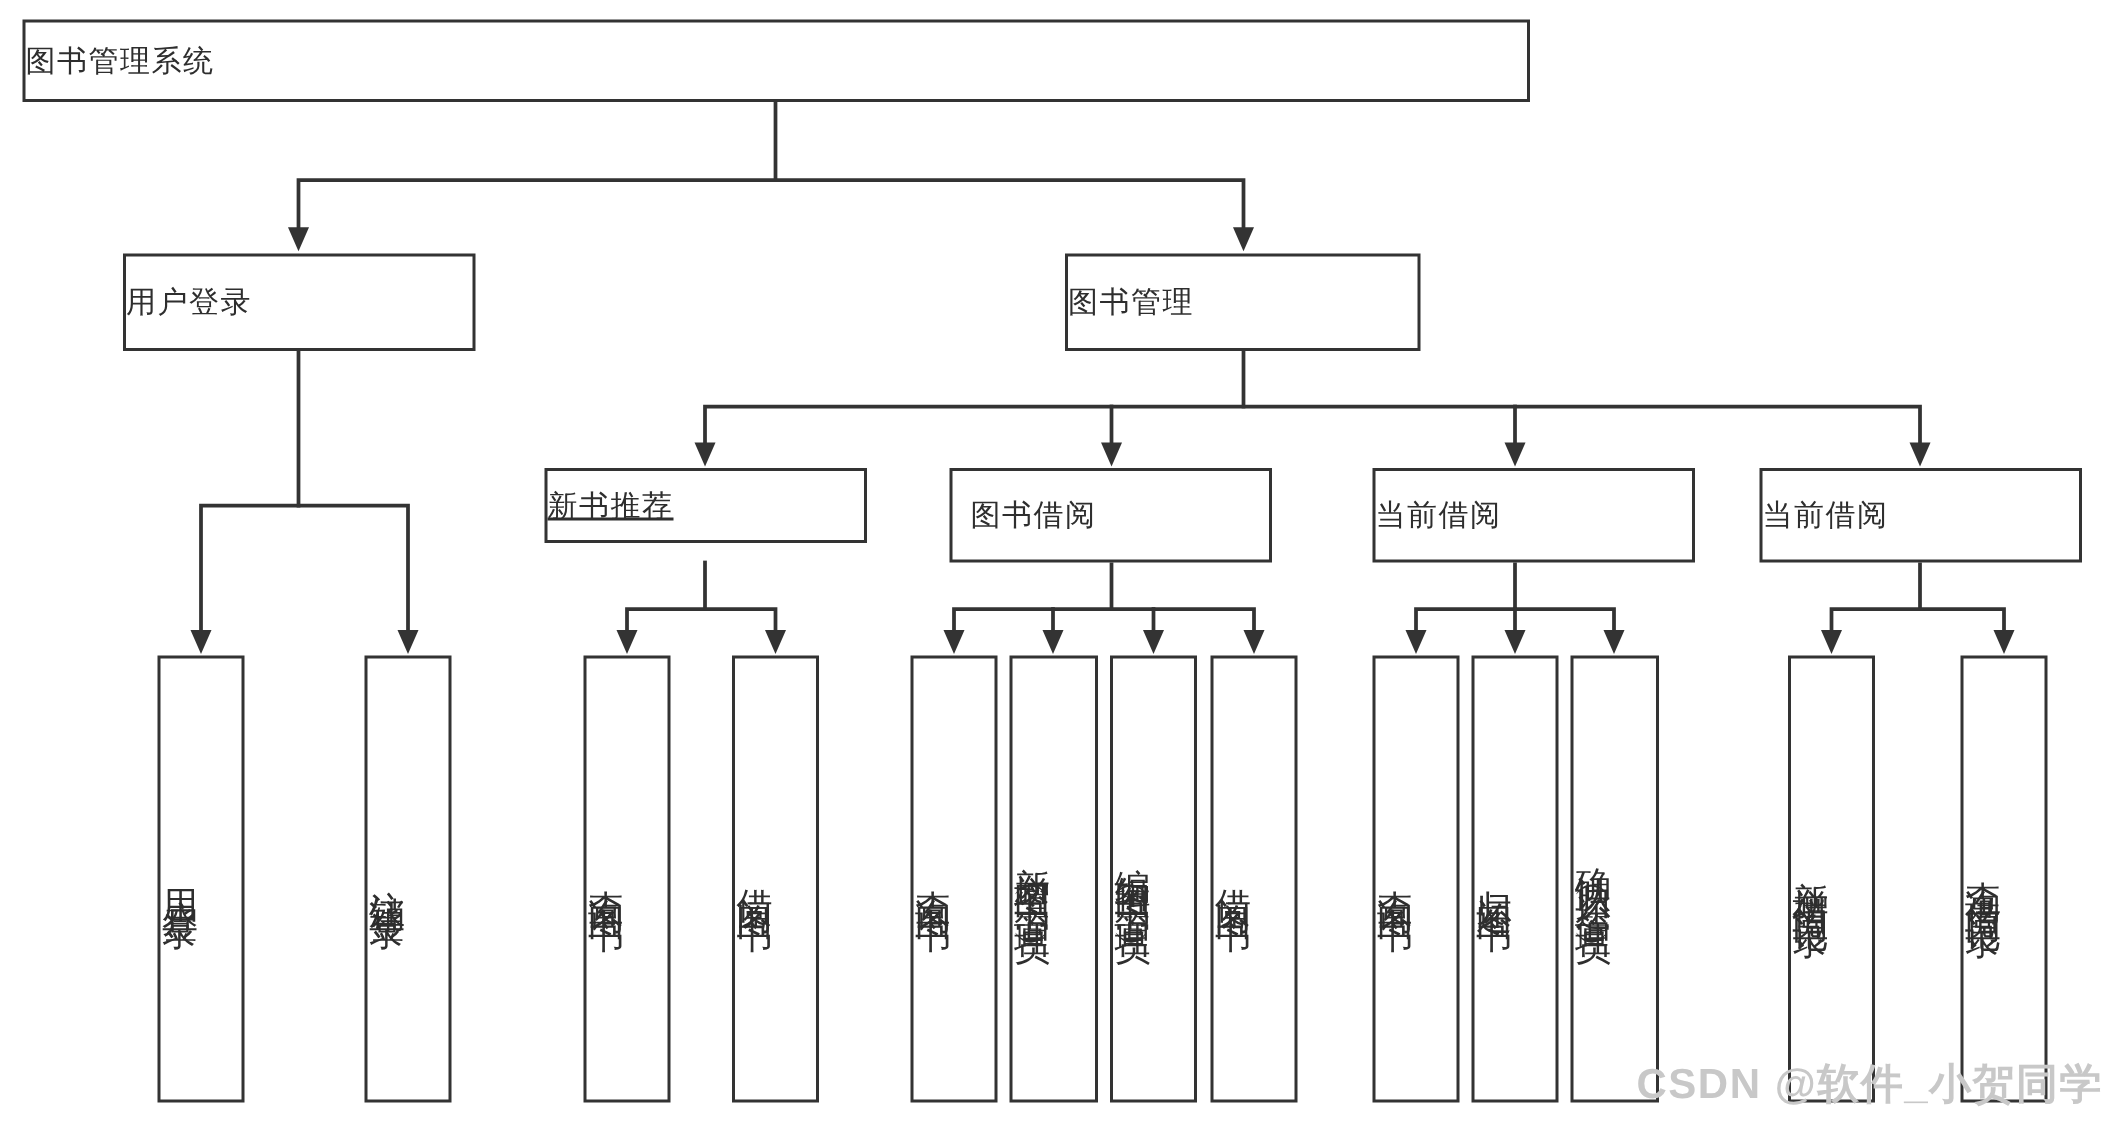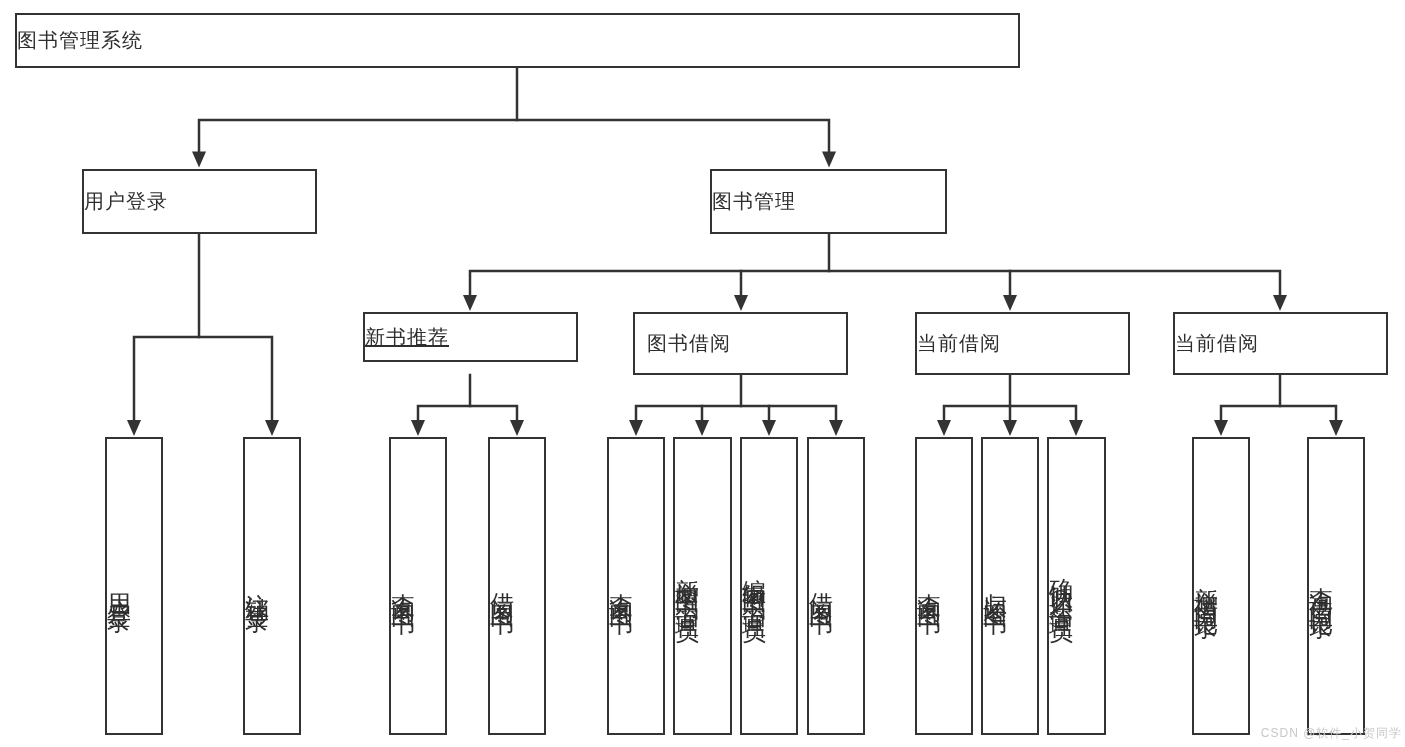--- a/index.html
+++ b/index.html
@@ -38,24 +38,25 @@
     writing-mode: vertical-rl;
     font-size: 24px;
     letter-spacing: 6px;
     white-space: normal;
     line-height: 1;
   }
   .watermark {
     position: absolute;
     right: 3px;
     bottom: 5px;
-    font-size: 12px;
+    font-size: 28px;
     color: #c8c8c8;
     letter-spacing: 1px;
     z-index: 2;
+    font-weight: bold;
   }
 </style>
 </head>
 <body>
 
 <div class="canvas">
 
   <svg class="connectors" viewBox="0 0 1405 747" xmlns="http://www.w3.org/2000/svg">
     <g stroke="#333333" stroke-width="2.5" fill="none" stroke-linecap="square">
 

